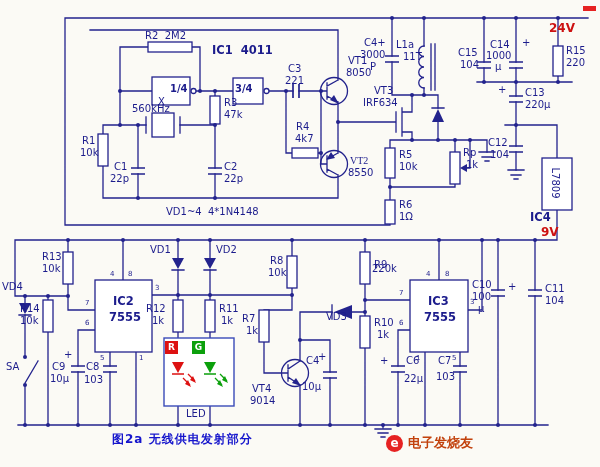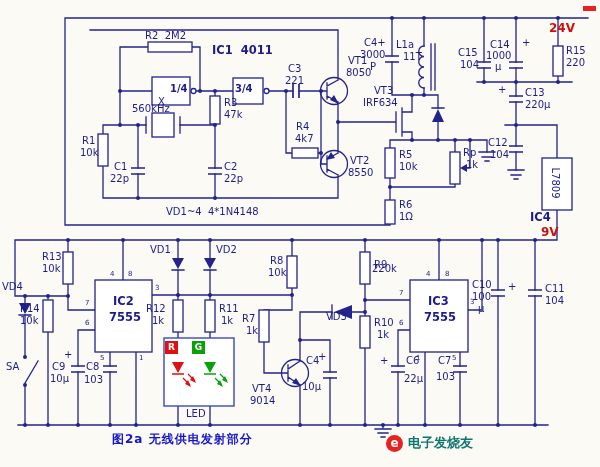--- a/index.html
+++ b/index.html
@@ -24,21 +24,21 @@
   .sl.red{font-size:12px;font-weight:bold;color:var(--power,#cc1111)}
   .sl.tile{width:13px;height:13px;font-size:9px;font-weight:bold;color:#fff;text-align:center;line-height:13px}
   .sl.tile-r{background:var(--ledr,#dd1111)}
   .sl.tile-g{background:var(--ledg,#0ca00c)}
   .caption{position:absolute;left:112px;top:431px;font-size:12px;font-weight:bold;letter-spacing:1px;
     color:var(--caption,#1515cc);white-space:nowrap}
   .watermark{position:absolute;left:386px;top:434px;display:flex;align-items:center;gap:3px;white-space:nowrap}
   .wm-e{display:inline-block;width:17px;height:17px;border-radius:50%;background:var(--wm,#e62222);
     color:#fff;font-weight:bold;font-size:12px;text-align:center;line-height:17px}
   .wm-site{color:var(--wm,#e62222);font-weight:bold;font-size:14px}
-  .wm-cn{color:#0f766e;font-weight:bold;font-size:13px;margin-left:2px}
+  .wm-cn{color:#c2410c;font-weight:bold;font-size:13px;margin-left:2px}
   .corner-mark{position:absolute;left:583px;top:6px;width:13px;height:5px;background:var(--wm,#e62222)}
 </style>
 </head>
 <body>
 
 <div class="canvas">
 
   <svg width="600" height="467" viewBox="0 0 600 467">
 
     <g>
@@ -196,21 +196,21 @@
       <span class="sl " style="left: 114px; top: 162px;">C1</span>
       <span class="sl " style="left: 110px; top: 174px;">22p</span>
       <span class="sl " style="left: 224px; top: 162px;">C2</span>
       <span class="sl " style="left: 224px; top: 174px;">22p</span>
       <span class="sl " style="left: 288px; top: 64px;">C3</span>
       <span class="sl " style="left: 285px; top: 76px;">221</span>
       <span class="sl " style="left: 348px; top: 56px;">VT1</span>
       <span class="sl " style="left: 346px; top: 68px;">8050</span>
       <span class="sl " style="left: 296px; top: 122px;">R4</span>
       <span class="sl " style="left: 295px; top: 134px;">4k7</span>
-      <span class="sl " style="left: 350px; top: 156px;">VT2</span>
+      <span class="sl " style="left: 350px; top: 156px; font-family: Liberation Serif, serif;">VT2</span>
       <span class="sl " style="left: 348px; top: 168px;">8550</span>
       <span class="sl " style="left: 374px; top: 86px;">VT3</span>
       <span class="sl " style="left: 363px; top: 98px;">IRF634</span>
       <span class="sl " style="left: 364px; top: 38px;">C4+</span>
       <span class="sl " style="left: 360px; top: 50px;">3000</span>
       <span class="sl " style="left: 370px; top: 62px;">P</span>
       <span class="sl " style="left: 396px; top: 40px;">L1a</span>
       <span class="sl " style="left: 403px; top: 52px;">11T</span>
       <span class="sl " style="left: 399px; top: 150px;">R5</span>
       <span class="sl " style="left: 399px; top: 162px;">10k</span>

